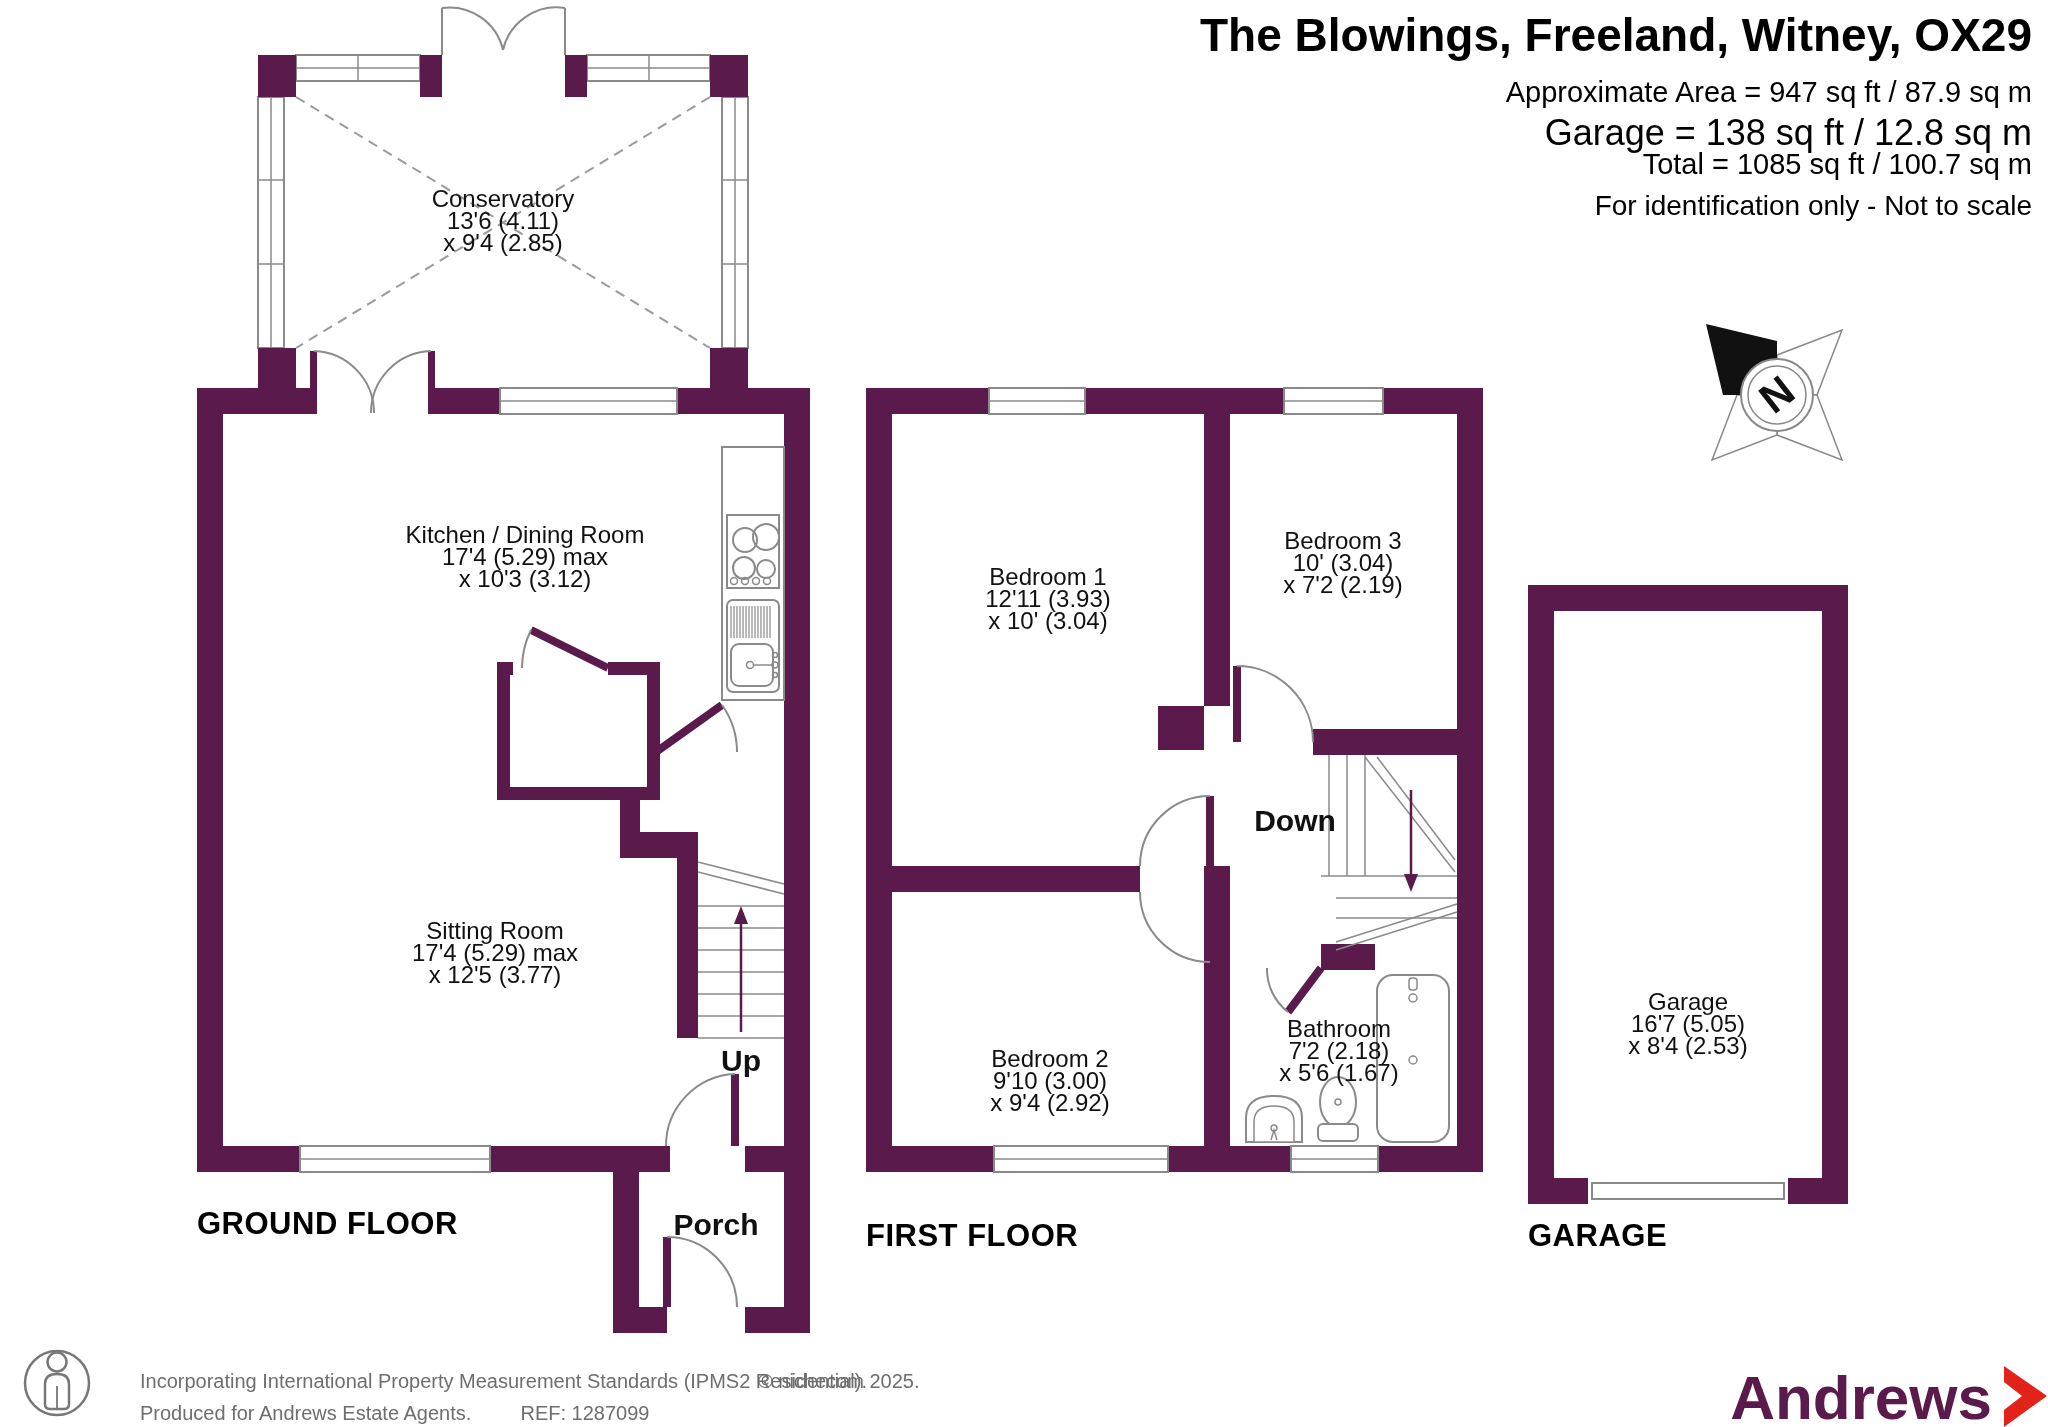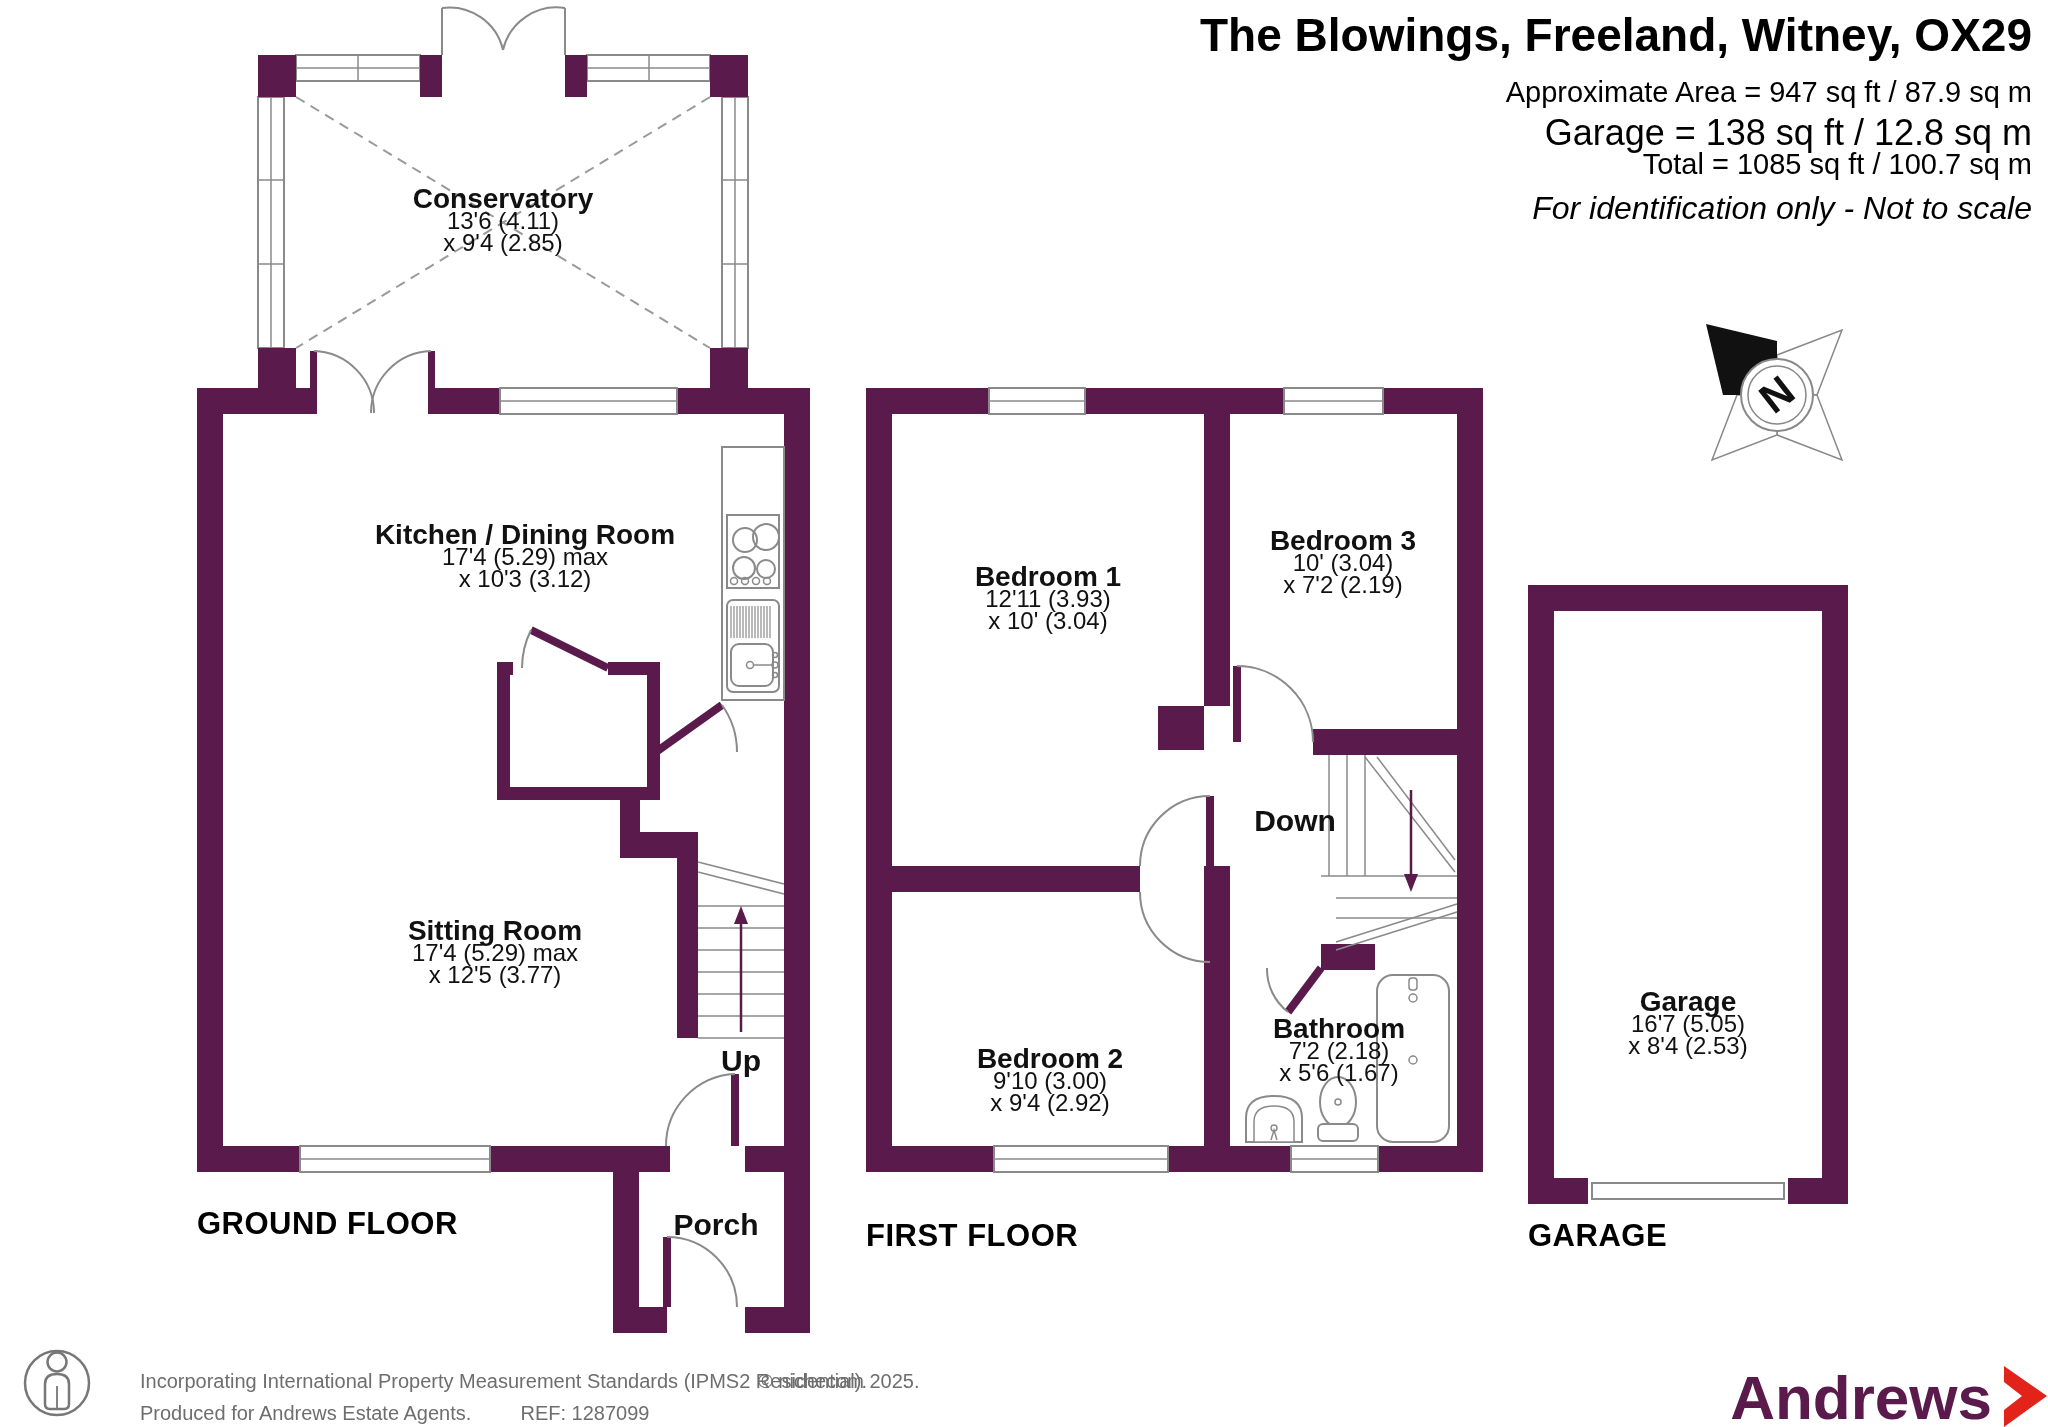--- a/index.html
+++ b/index.html
@@ -1,30 +1,30 @@
 <!DOCTYPE html>
 <html><head>
 <meta charset="utf-8">
 <style>
   html,body{margin:0;padding:0;background:#fff;}
   #canvas{position:relative;width:2048px;height:1427px;background:#ffffff;overflow:hidden;
           font-family:"Liberation Sans", sans-serif;}
   #plan-svg{position:absolute;left:0;top:0;}
   .room-label{position:absolute;transform:translateX(-50%);text-align:center;color:#111;
               font-size:24px;line-height:22px;white-space:nowrap;}
-  .room-label .nm{font-weight:bold;font-size:28px;display:block;}
+  .room-label .nm{font-weight:normal;font-size:24px;display:block;}
   .room-label .dim{display:block;}
   .mini-label{position:absolute;transform:translateX(-50%);font-weight:bold;font-size:30px;color:#111;white-space:nowrap;}
   .floor-label{position:absolute;font-weight:bold;font-size:31px;color:#000;letter-spacing:0.5px;white-space:nowrap;}
   .hdr{position:absolute;right:16px;text-align:right;color:#000;white-space:nowrap;}
   #hdr-title{top:8px;font-size:46px;font-weight:bold;}
   #hdr-a1{top:76px;font-size:29px;}
   #hdr-a2{top:112px;font-size:36px;}
   #hdr-a3{top:148px;font-size:29px;}
-  #hdr-note{top:190px;font-size:32px;font-style:italic;}
+  #hdr-note{top:190px;font-size:28px;}
   .ftr{position:absolute;color:#6e6e6e;font-size:20px;white-space:nowrap;}
   #brand-text{position:absolute;right:56px;top:1362px;font-size:62px;font-weight:bold;color:#5a1a4b;white-space:nowrap;}
 </style>
 </head>
 <body>
 
 <div id="canvas">
 
 <svg id="plan-svg" width="2048" height="1427" viewBox="0 0 2048 1427">
 

